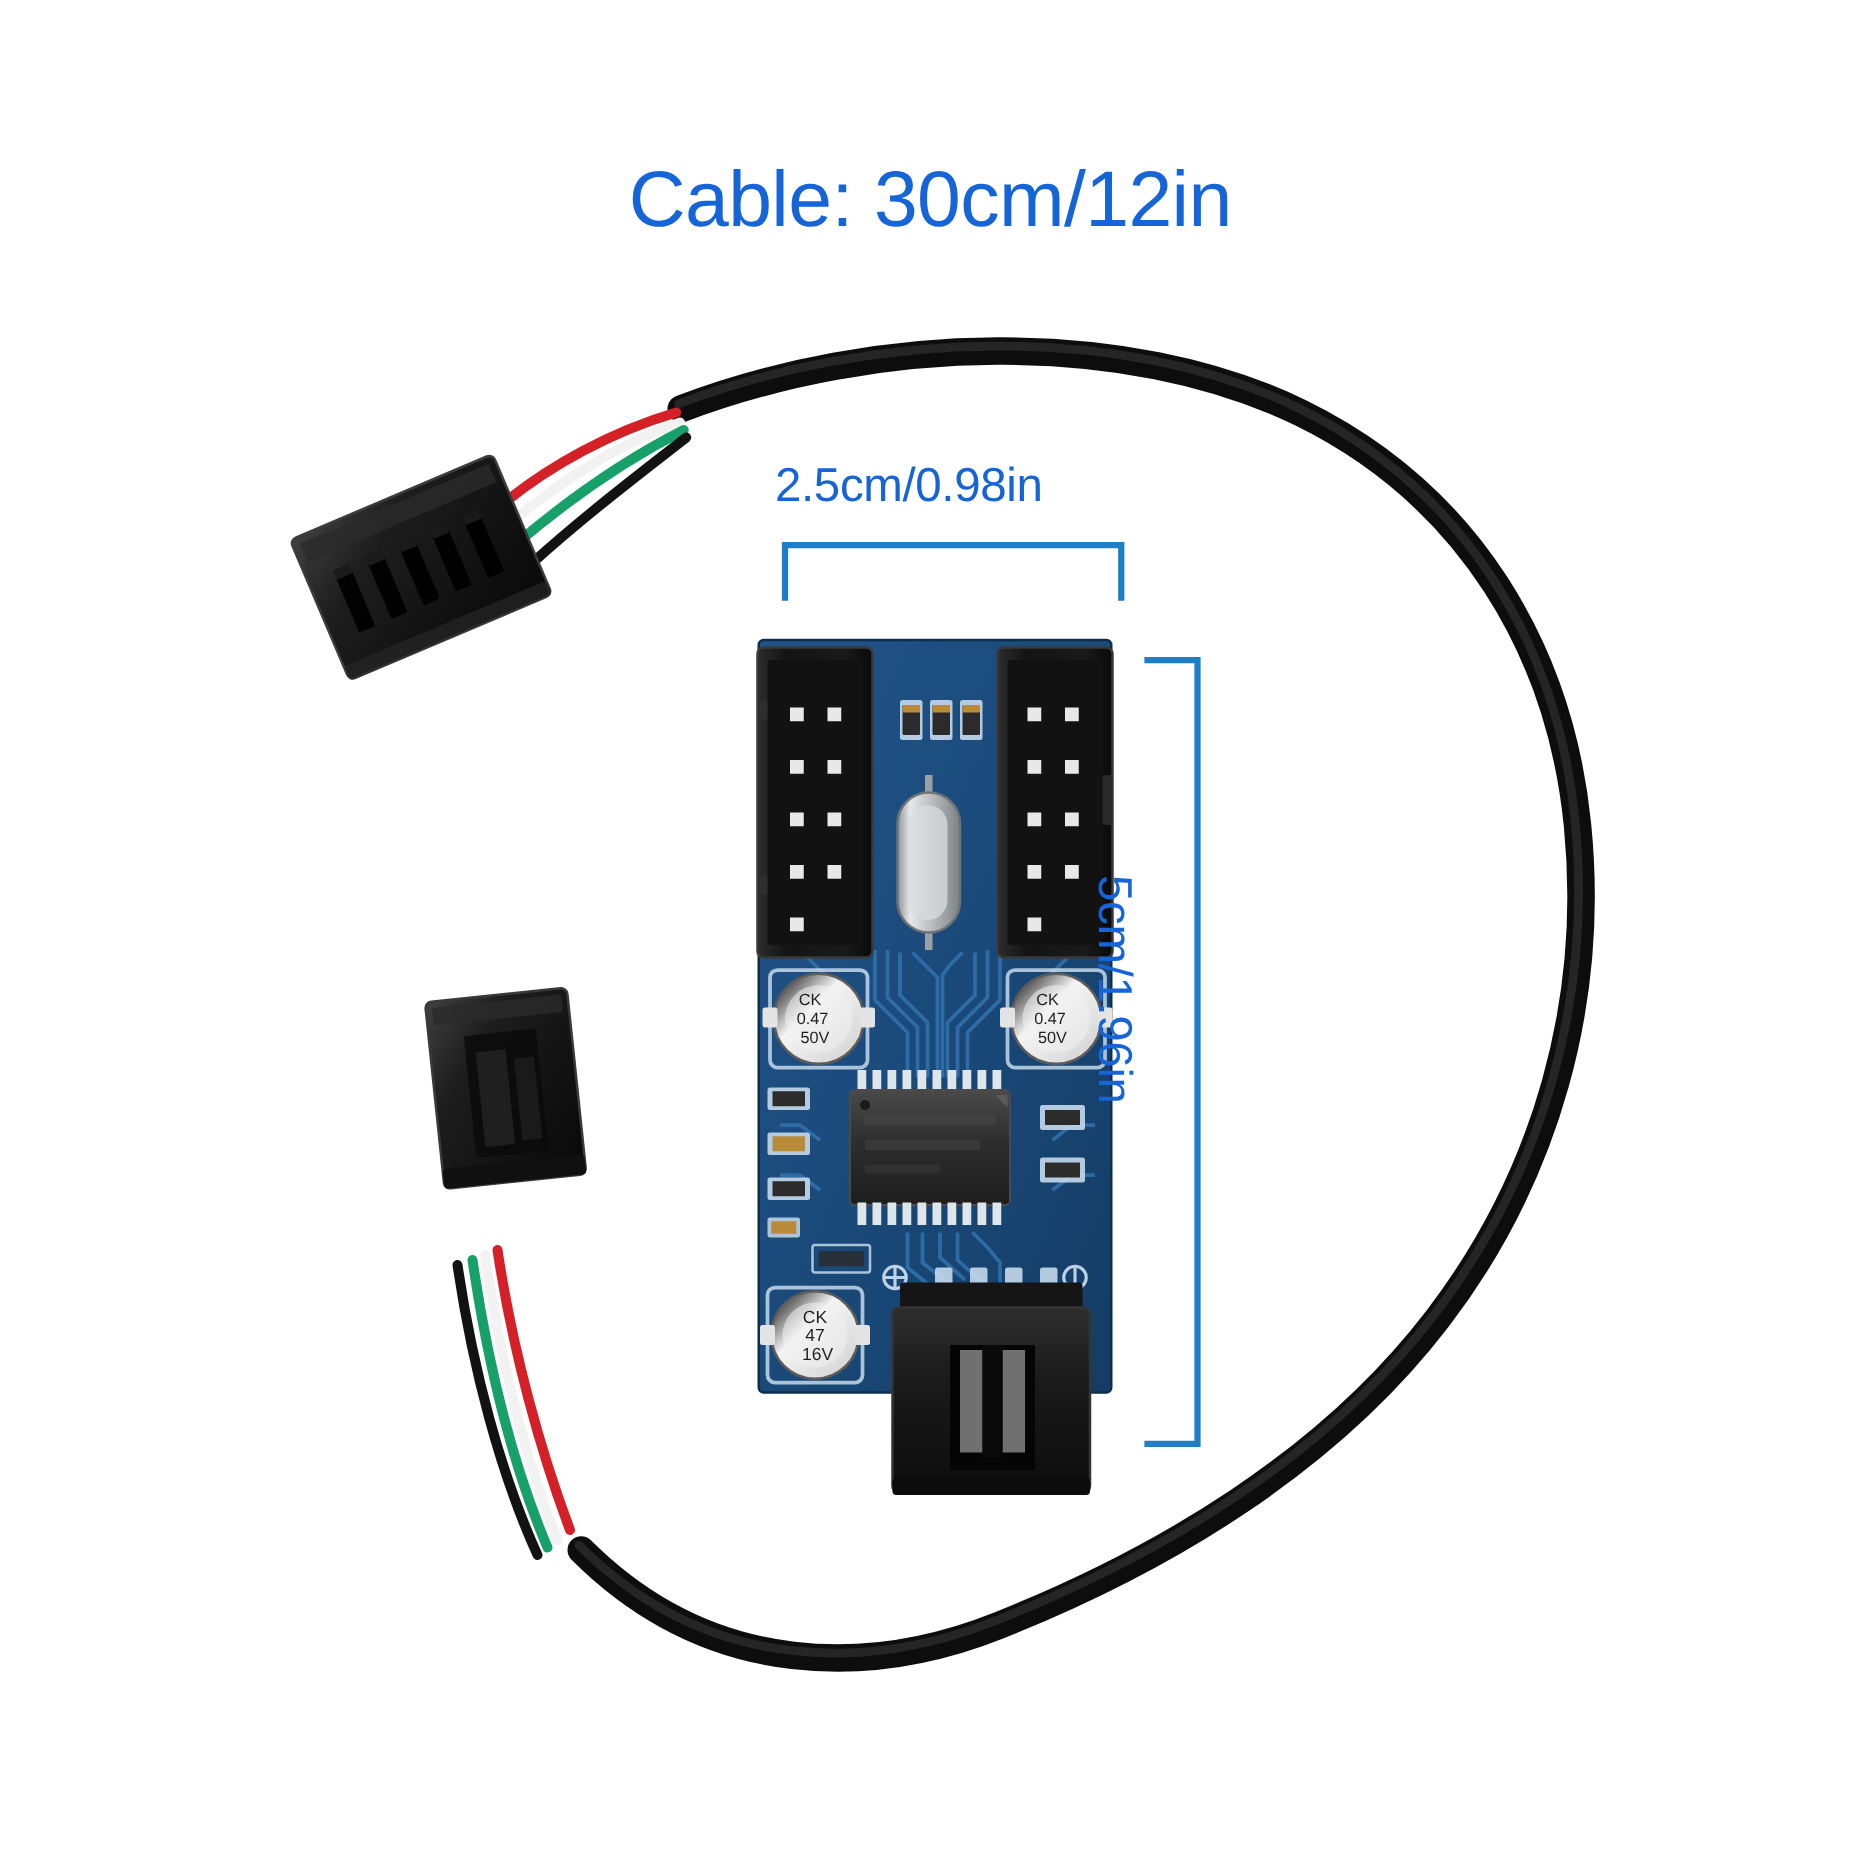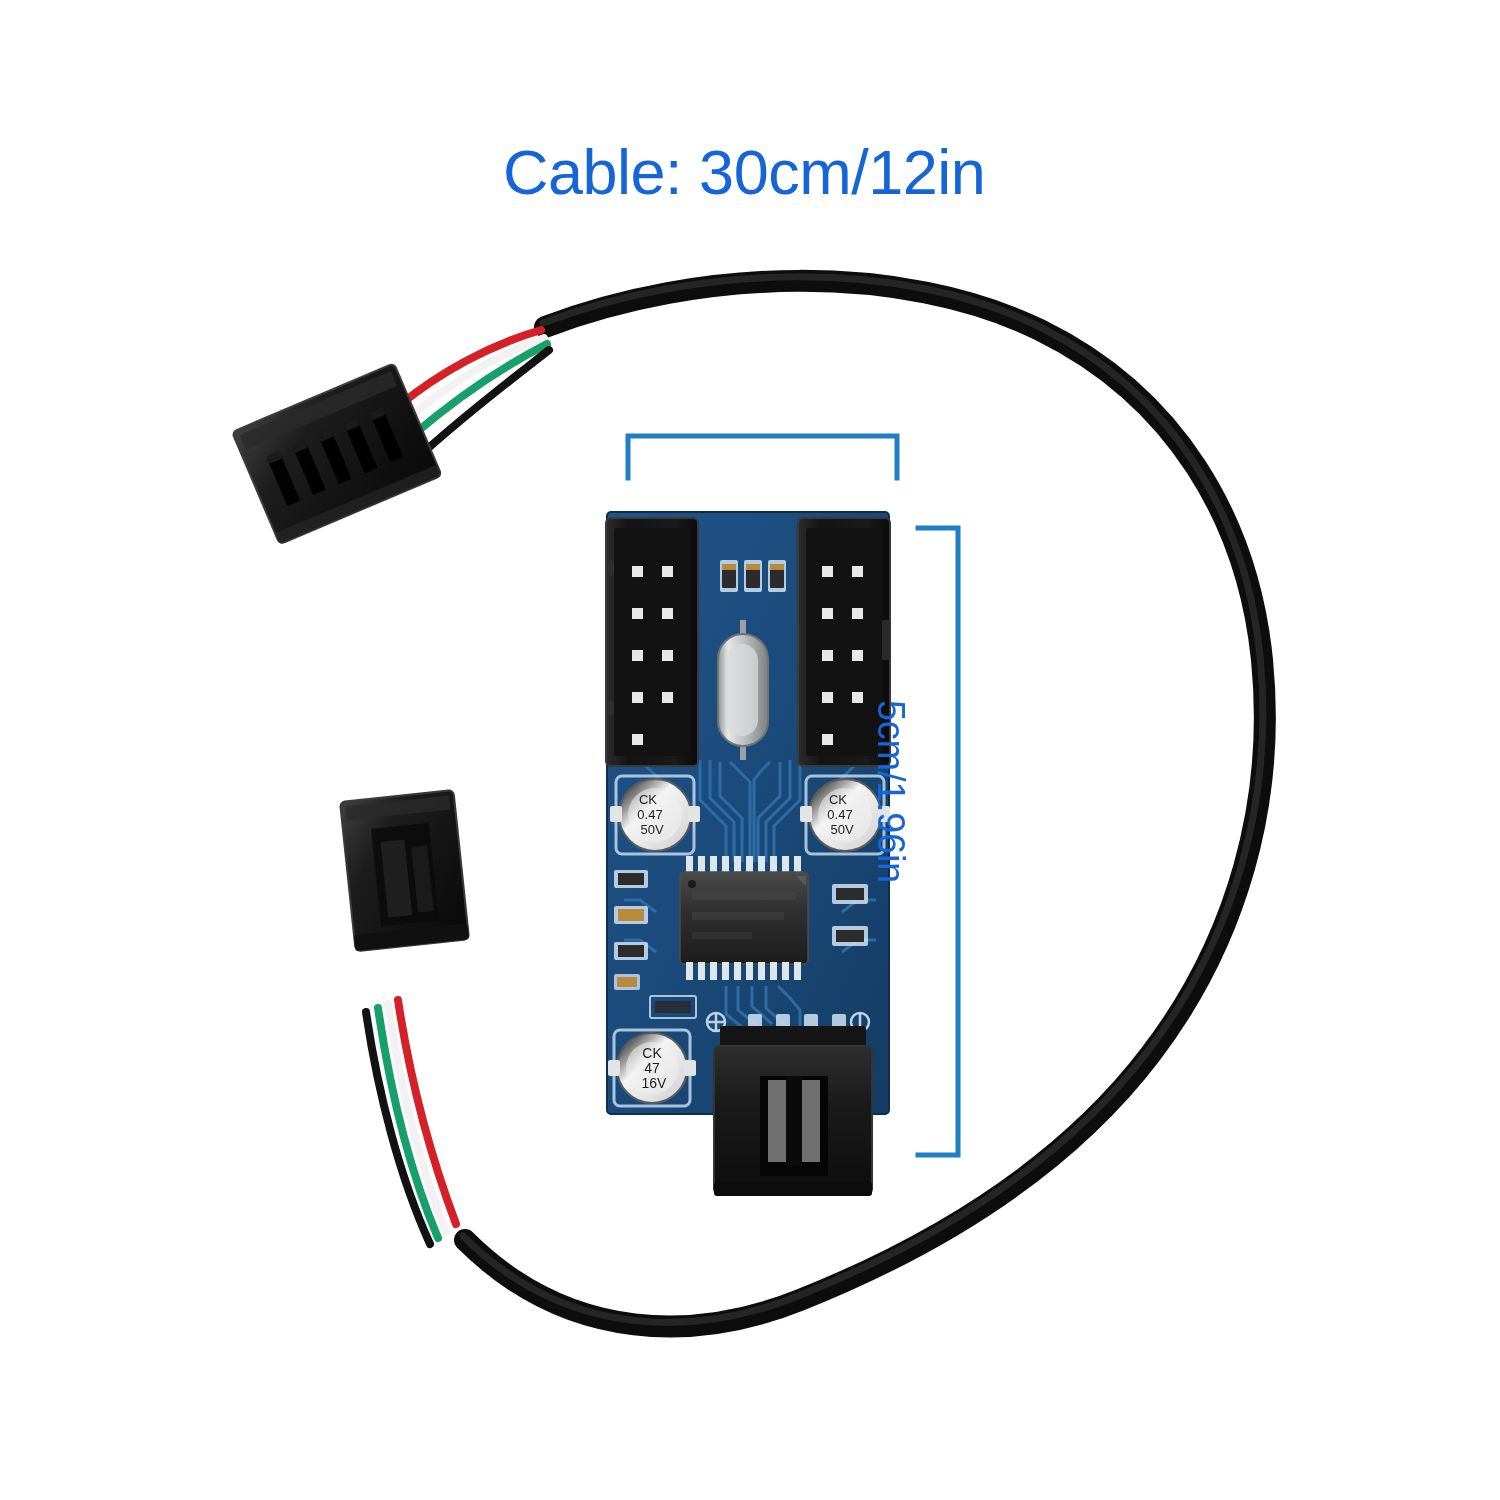--- a/index.html
+++ b/index.html
@@ -24,21 +24,21 @@
   }
   .anno-text {
     position: absolute;
     color: #1565d8;
     font-family: "Liberation Sans", sans-serif;
     white-space: nowrap;
     user-select: none;
   }
   #title-label {
     left: 503px;
-    top: 136px;
+    top: 124px;
     font-size: 63px;
     letter-spacing: -0.5px;
   }
   #width-label {
     left: 620px;
     top: 368px;
     font-size: 38px;
     letter-spacing: -0.3px;
   }
   #height-label {
@@ -387,16 +387,17 @@
     <g stroke="#1f7ec4" stroke-width="5" fill="none" stroke-linecap="square">
 
       <path d="M 628,478 L 628,436 L 897,436 L 897,478"></path>
 
       <path d="M 918,528 L 958,528 L 958,1155 L 918,1155"></path>
     </g>
   </svg>
 
   <div class="anno-text" id="title-label">Cable: 30cm/12in</div>
 
+  <div class="anno-text" id="width-label">2.5cm/0.98in</div>
 
   <div class="anno-text" id="height-label">5cm/1.96in</div>
 
 </div>
 
 </body></html>

